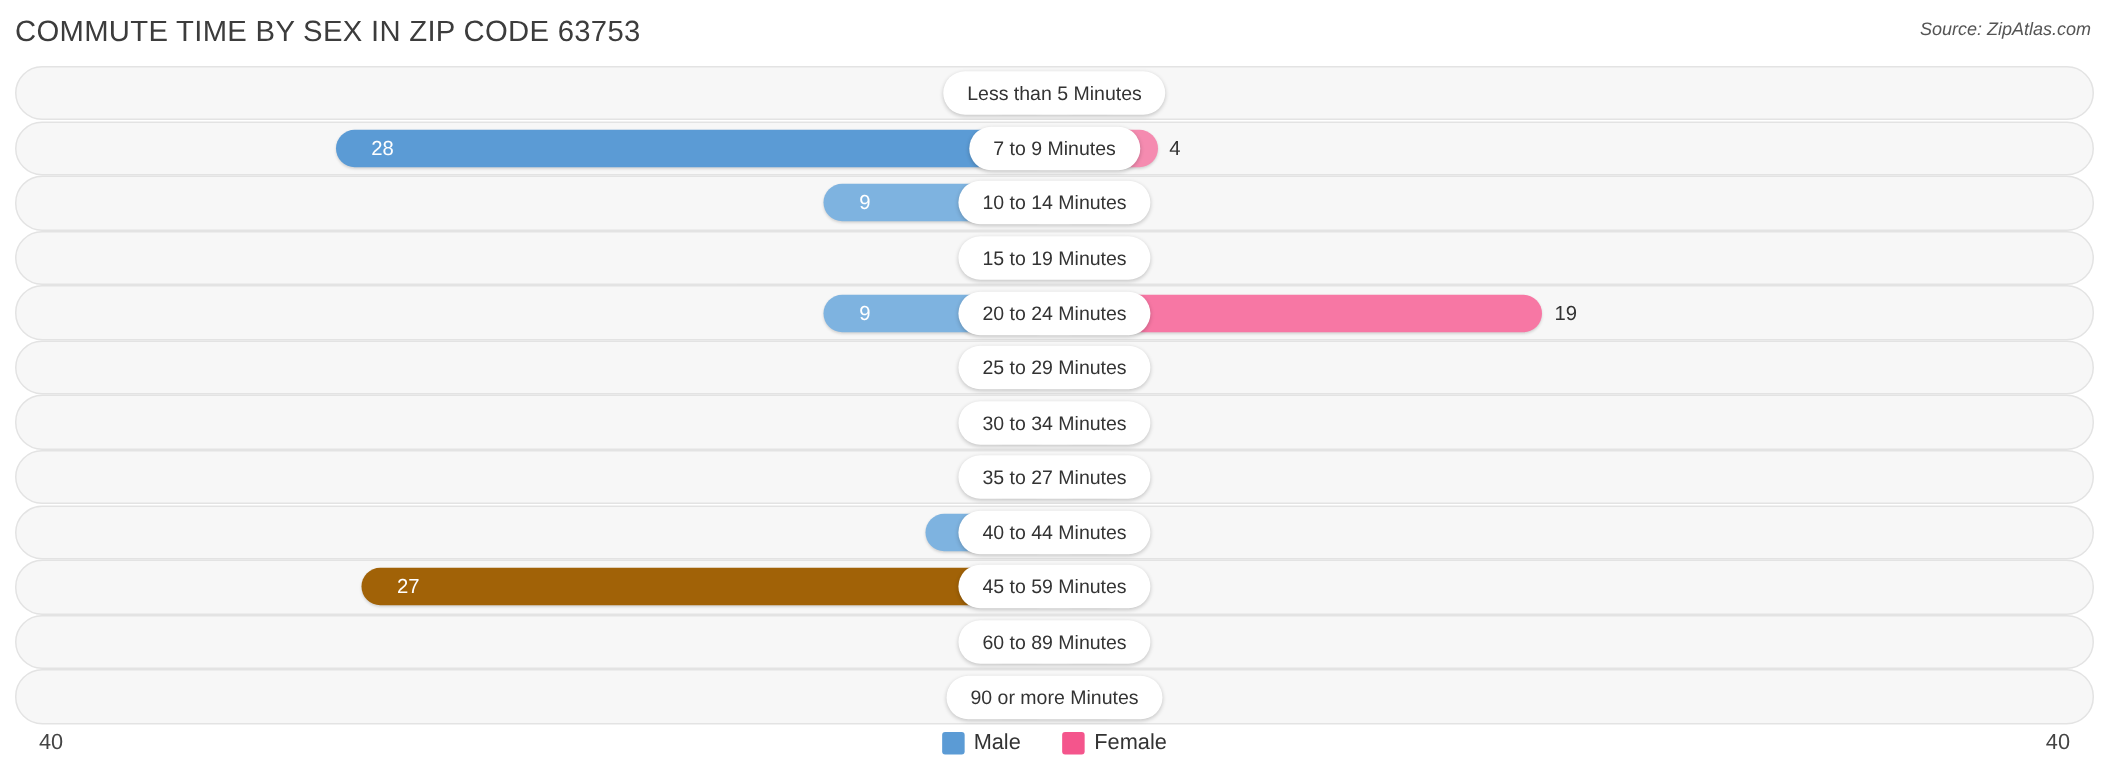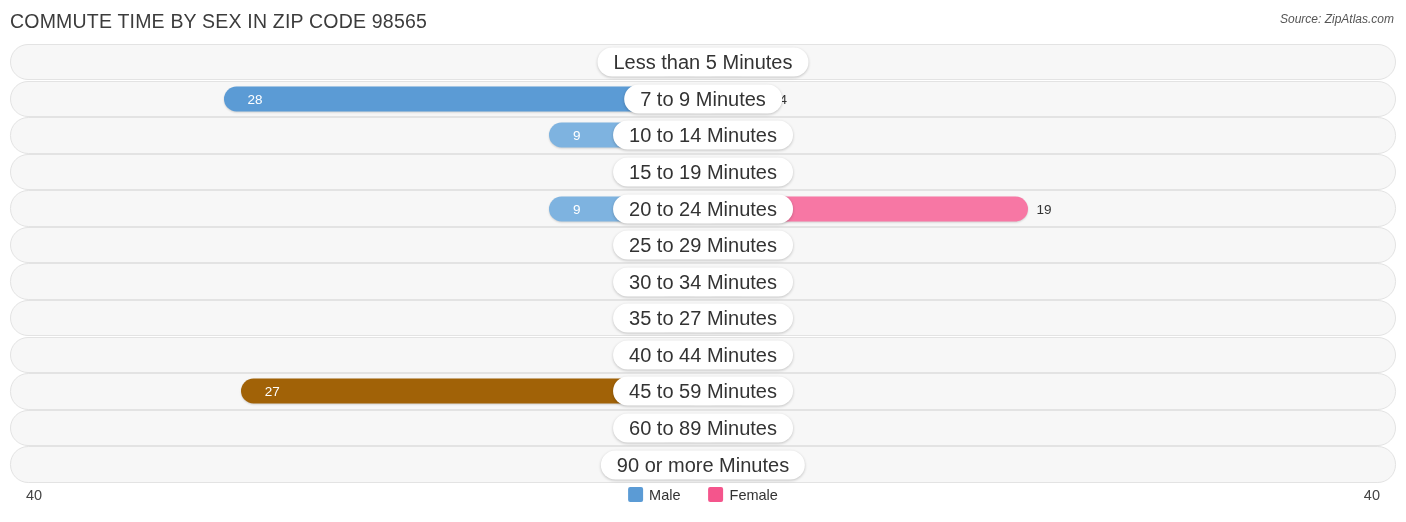--- a/index.html
+++ b/index.html
@@ -103,21 +103,21 @@
   .label-pill {
     position: absolute;
     left: 50%;
     top: 50%;
     transform: translate(-50%, -50%);
     background: #ffffff;
     border-radius: 15px;
     height: 29px;
     line-height: 29px;
     padding: 0 16px;
-    font-size: 20px;
+    font-size: 13px;
     color: #333;
     white-space: nowrap;
     box-shadow: 0 1px 3px rgba(0,0,0,0.22);
     z-index: 5;
   }
 
   
   .footer {
     position: relative;
     height: 30px;
@@ -142,40 +142,40 @@
     left: 50%;
     transform: translateX(-50%);
     top: 2px;
     display: flex;
     align-items: center;
     gap: 8px;
     white-space: nowrap;
   }
   .legend-item {
     display: flex;
-    align-items: flex-start;
+    align-items: flex-end;
     gap: 6px;
   }
   .swatch {
     width: 15px;
     height: 15px;
     border-radius: 2px;
     display: inline-block;
   }
   .legend-label {
     font-size: 14.5px;
     color: #333;
   }
   .legend-gap { width: 12px; }
 </style>
 </head>
 <body>
 
 <div class="header">
-  <div class="chart-title">COMMUTE TIME BY SEX IN ZIP CODE 98565</div>
+  <div class="chart-title">COMMUTE TIME BY SEX IN ZIP CODE 63753</div>
   <div class="source">Source: ZipAtlas.com</div>
 </div>
 
 <div class="plot" id="plot">
     <div class="row">
       <div class="row-inner">
         <div class="bar bar-male" style="width: 47px; background: rgb(168, 203, 236);"></div>
         <div class="val-out" style="right: calc(50% + 55px);">0</div>
         <div class="bar bar-female" style="width: 47px; background: rgb(242, 160, 191);"></div>
         <div class="val-out" style="left: calc(50% + 55px);">0</div>

